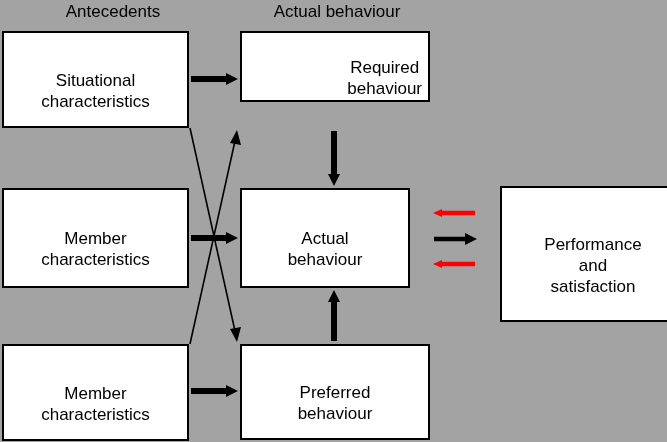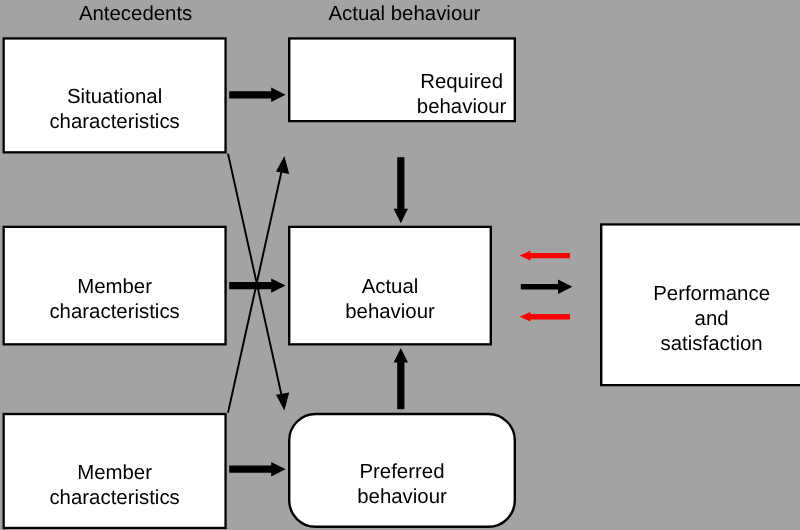--- a/index.html
+++ b/index.html
@@ -83,21 +83,21 @@
   <div class="node-box" style="left:240px; top:31px; width:190px; height:71px;justify-content:flex-end;">
     <span class="node-label">Required
 behaviour</span>
   </div>
 
   <div class="node-box" style="left:240px; top:188px; width:170px; height:100px;">
     <span class="node-label">Actual
 behaviour</span>
   </div>
 
-  <div class="node-box" style="left:240px; top:344px; width:190px; height:96px;border-radius:23px;">
+  <div class="node-box" style="left:240px; top:344px; width:190px; height:96px;">
     <span class="node-label">Preferred
 behaviour</span>
   </div>
 
   <div class="node-box" style="left:500px; top:186px; width:186px; height:136px;">
     <span class="node-label">Performance
 and
 satisfaction</span>
   </div>
 

